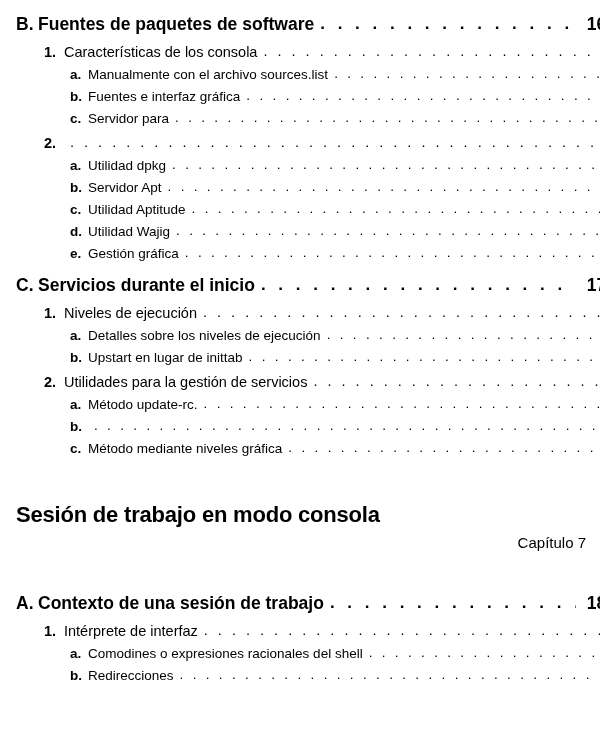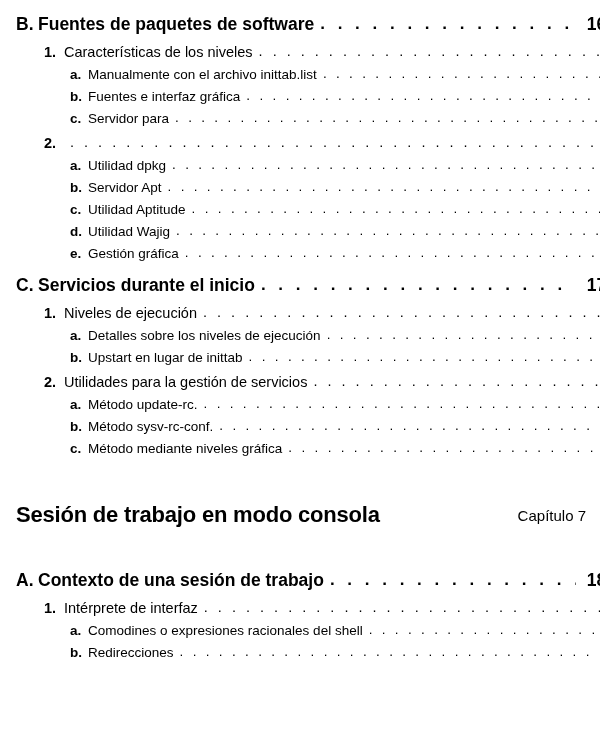--- a/index.html
+++ b/index.html
@@ -91,63 +91,64 @@
   }
   .lvl-2 .num {
     width: 18px;
     font-weight: bold;
   }
   .lvl-2 .leader { letter-spacing: 2.8px; }
 
   
   .chapter {
     display: flex;
-    align-items: center;
+    align-items: flex-start;
     margin-left: 16px;
     margin-right: 14px;
     margin-top: 46px;
     margin-bottom: 10px;
   }
   .chapter-title {
     font-size: 22px;
     font-weight: bold;
     letter-spacing: -0.2px;
     white-space: nowrap;
   }
   .chapter-spacer { flex: 1 1 auto; }
   .chapter-label {
     font-size: 15px;
     white-space: nowrap;
     padding-left: 10px;
+    margin-top: 32px;
   }
 
   .gap-after-chapter { height: 18px; }
 </style>
 </head>
 <body>
 
 <div class="page">
 
   <div class="row lvl-a">
     <span class="num">B.</span>
     <span class="label">Fuentes de paquetes de software</span>
     <span class="leader">. . . . . . . . . . . . . . . . . . . . . . . . . . . . . . . . . . . . . . . . . . . . . . . . . . . . . . . . . . . .</span>
     <span class="page-no">160</span>
   </div>
 
   <div class="row lvl-1">
     <span class="num">1.</span>
-    <span class="label">Características de los niveles</span>
-    <span class="leader">. . . . . . . . . . . . . . . . . . . . . . . . . . . . . . . . . . . . . . . . . . . . . . . . . . . . . . . . . . . .</span>
-
-  </div>
-
-  <div class="row lvl-2">
-    <span class="num">a.</span>
-    <span class="label">Manualmente con el archivo inittab.list</span>
+    <span class="label">Características de los consola</span>
+    <span class="leader">. . . . . . . . . . . . . . . . . . . . . . . . . . . . . . . . . . . . . . . . . . . . . . . . . . . . . . . . . . . .</span>
+
+  </div>
+
+  <div class="row lvl-2">
+    <span class="num">a.</span>
+    <span class="label">Manualmente con el archivo sources.list</span>
     <span class="leader">. . . . . . . . . . . . . . . . . . . . . . . . . . . . . . . . . . . . . . . . . . . . . . . . . . . . . . . . . . . .</span>
 
   </div>
 
   <div class="row lvl-2">
     <span class="num">b.</span>
     <span class="label">Fuentes e interfaz gráfica</span>
     <span class="leader">. . . . . . . . . . . . . . . . . . . . . . . . . . . . . . . . . . . . . . . . . . . . . . . . . . . . . . . . . . . .</span>
 
   </div>
@@ -237,21 +238,20 @@
 
   <div class="row lvl-2">
     <span class="num">a.</span>
     <span class="label">Método update-rc.</span>
     <span class="leader">. . . . . . . . . . . . . . . . . . . . . . . . . . . . . . . . . . . . . . . . . . . . . . . . . . . . . . . . . . . .</span>
 
   </div>
 
   <div class="row lvl-2">
     <span class="num">b.</span>
-    <span class="label">Método sysv-rc-conf.</span>
     <span class="leader">. . . . . . . . . . . . . . . . . . . . . . . . . . . . . . . . . . . . . . . . . . . . . . . . . . . . . . . . . . . .</span>
 
   </div>
 
   <div class="row lvl-2">
     <span class="num">c.</span>
     <span class="label">Método mediante niveles gráfica</span>
     <span class="leader">. . . . . . . . . . . . . . . . . . . . . . . . . . . . . . . . . . . . . . . . . . . . . . . . . . . . . . . . . . . .</span>
 
   </div>

